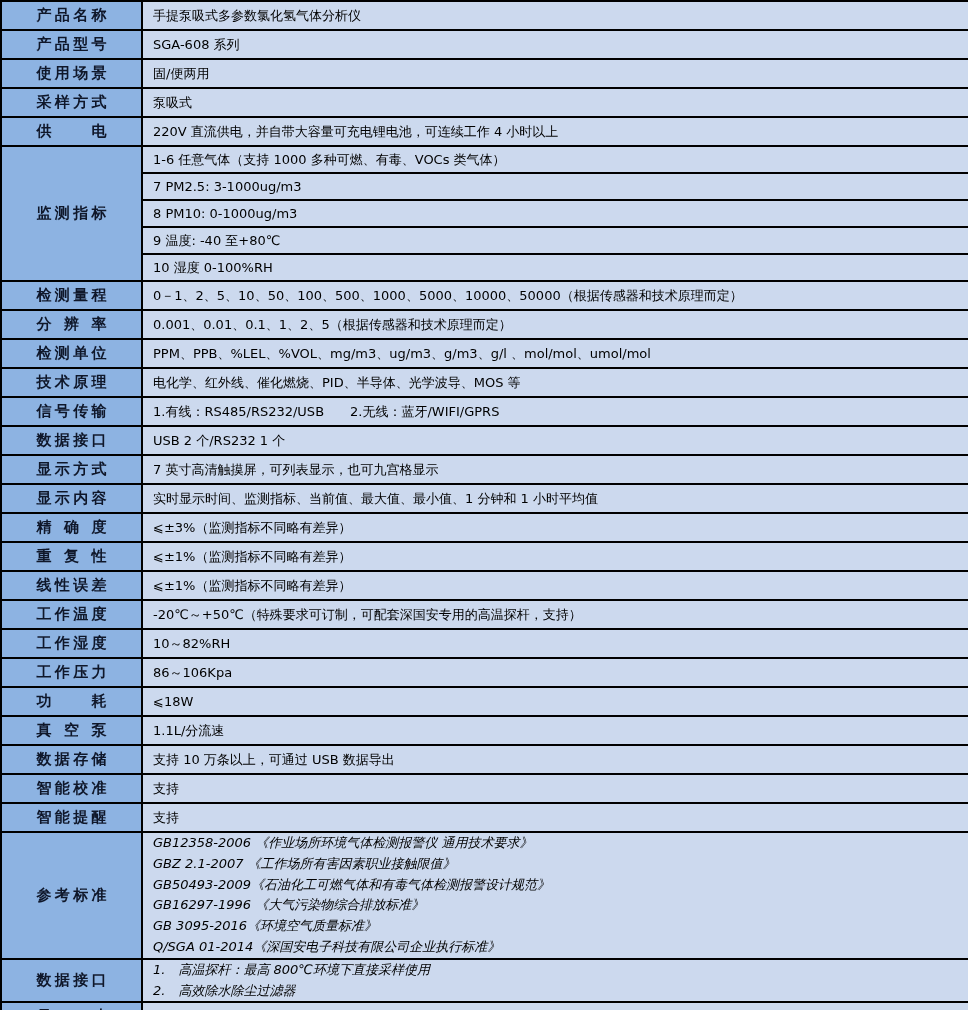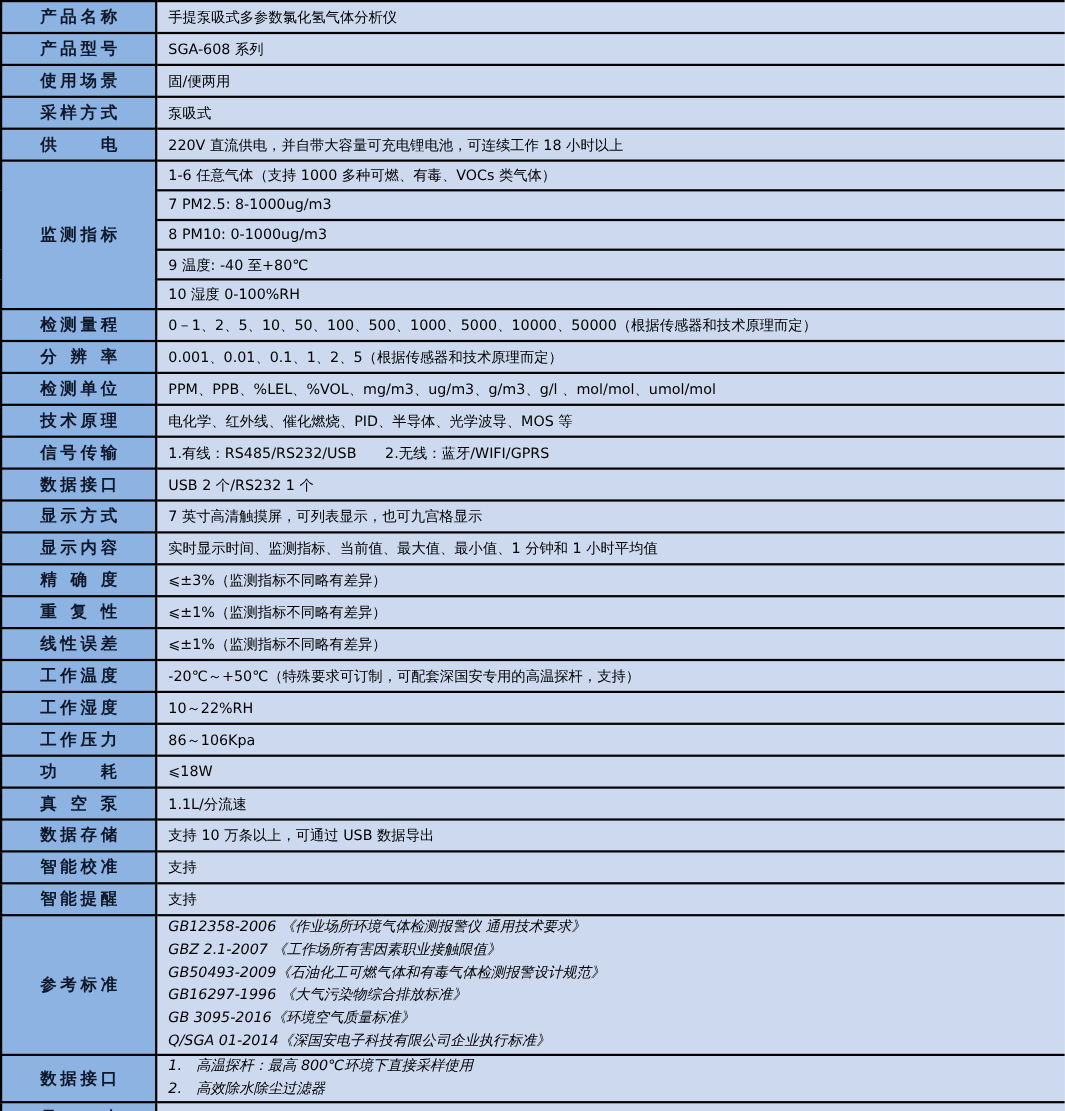--- a/index.html
+++ b/index.html
@@ -86,30 +86,30 @@
         <tr class="r">
           <td class="label" rowspan="1">
             <span class="label-inner">采样方式</span>
           </td>
           <td class="value">泵吸式</td>
         </tr>
         <tr class="r">
           <td class="label" rowspan="1">
             <span class="label-inner">供电</span>
           </td>
-          <td class="value">220V 直流供电，并自带大容量可充电锂电池，可连续工作 18 小时以上</td>
+          <td class="value">220V 直流供电，并自带大容量可充电锂电池，可连续工作 4 小时以上</td>
         </tr>
         <tr class="r">
           <td class="label" rowspan="5">
             <span class="label-inner">监测指标</span>
           </td>
           <td class="value">1-6 任意气体（支持 1000 多种可燃、有毒、VOCs 类气体）</td>
         </tr>
         <tr class="r">
-          <td class="value">7 PM2.5: 8-1000ug/m3</td>
+          <td class="value">7 PM2.5: 3-1000ug/m3</td>
         </tr>
         <tr class="r">
           <td class="value">8 PM10: 0-1000ug/m3</td>
         </tr>
         <tr class="r">
           <td class="value">9 温度: -40 至+80℃</td>
         </tr>
         <tr class="r">
           <td class="value">10 湿度 0-100%RH</td>
         </tr>
@@ -182,21 +182,21 @@
         <tr class="r">
           <td class="label" rowspan="1">
             <span class="label-inner">工作温度</span>
           </td>
           <td class="value">-20℃～+50℃（特殊要求可订制，可配套深国安专用的高温探杆，支持）</td>
         </tr>
         <tr class="r">
           <td class="label" rowspan="1">
             <span class="label-inner">工作湿度</span>
           </td>
-          <td class="value">10～22%RH</td>
+          <td class="value">10～82%RH</td>
         </tr>
         <tr class="r">
           <td class="label" rowspan="1">
             <span class="label-inner">工作压力</span>
           </td>
           <td class="value">86～106Kpa</td>
         </tr>
         <tr class="r">
           <td class="label" rowspan="1">
             <span class="label-inner">功耗</span>

